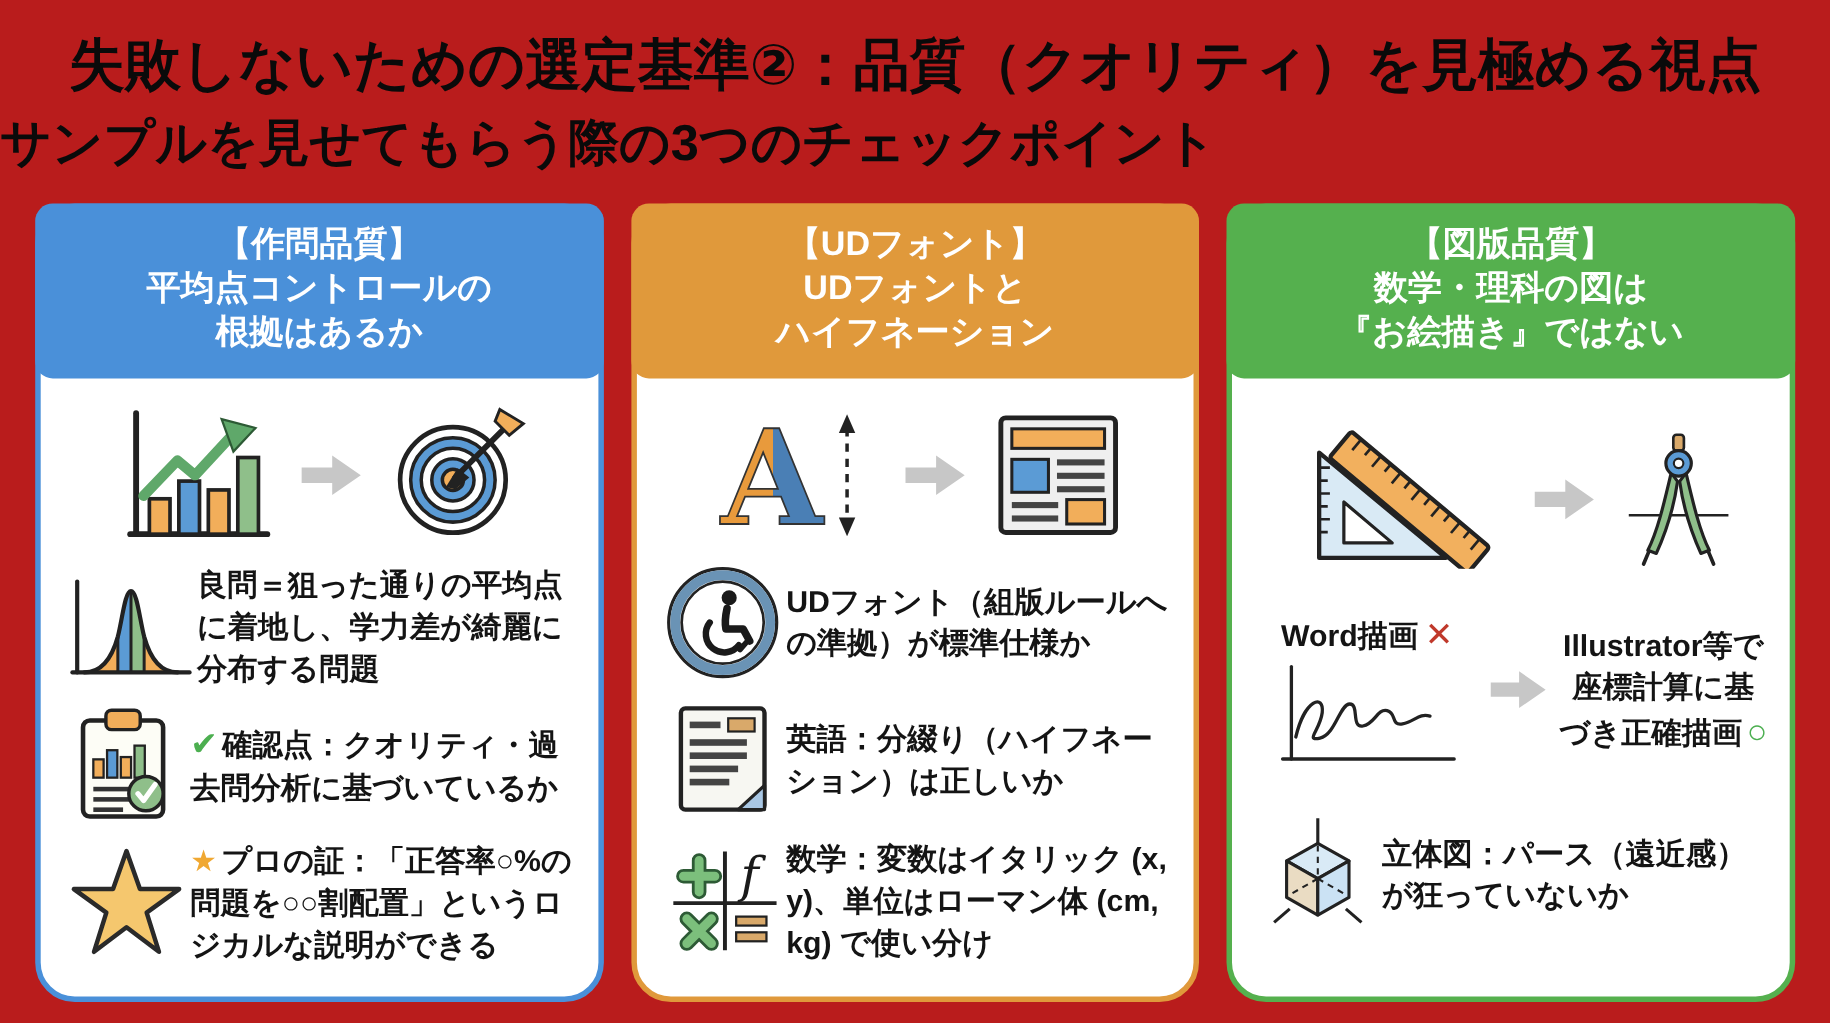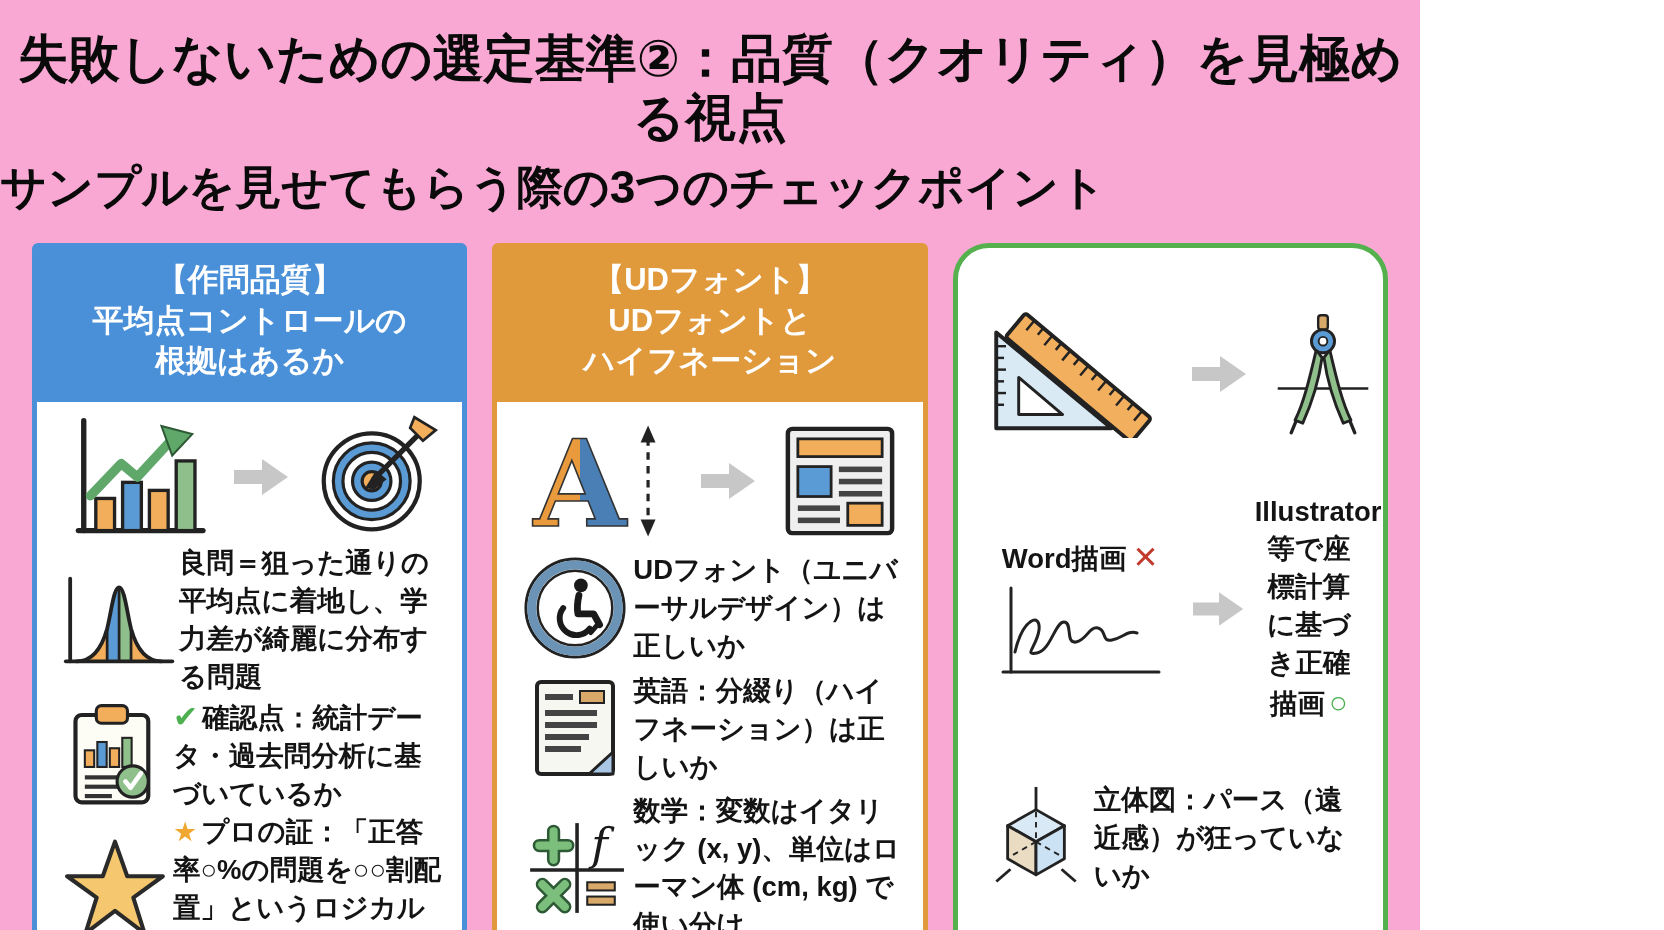--- a/index.html
+++ b/index.html
@@ -1,38 +1,38 @@
 <!DOCTYPE html>
 <html lang="ja"><head>
 <meta charset="utf-8">
 <style>
   html,body{margin:0;padding:0;background:#fff;}
   .page{
-    position:relative;width:1420px;height:930px;background:#f9a8d4;overflow:hidden;
+    position:relative;width:1664px;height:930px;background:#b91c1c;overflow:hidden;
     font-family:"Liberation Sans","DejaVu Sans",sans-serif;color:#141414;
   }
   .title{
     margin:0;padding-top:30px;text-align:center;
     font-size:51px;font-weight:900;letter-spacing:0px;color:#0a0a0a;line-height:1.15;
   }
   .subtitle{
     margin:10px 0 0;font-size:46px;font-weight:900;color:#0a0a0a;
   }
   .cards{
     display:flex;gap:25px;padding:0 32px;margin-top:24px;height:726px;box-sizing:border-box;
   }
   .card{
     flex:1 1 0;background:#fff;border:5px solid var(--accent);border-radius:36px;
     display:flex;flex-direction:column;box-sizing:border-box;min-width:0;
   }
   .card-blue{--accent:#4a90d9;}
   .card-orange{--accent:#e0993b;}
   .card-green{--accent:#55b04e;}
   .card-header{
-    background:var(--accent);border-radius:6px;margin:-5px -5px 0;
+    background:var(--accent);border-radius:16px;margin:-5px -5px 0;
     padding:17px 24px 21px;text-align:center;color:#ffffff;font-weight:900;
     font-size:31px;line-height:1.3;
   }
   .card-header span{display:block;}
   .card-body{
     flex:1;display:flex;flex-direction:column;justify-content:space-evenly;
     padding:8px 20px 14px;min-height:0;
   }
   .hero{
     display:flex;align-items:center;justify-content:center;gap:22px;
@@ -131,21 +131,21 @@
               <rect x="33" y="40" width="9" height="24" fill="#5b9bd5" stroke="#222" stroke-width="2"></rect>
               <rect x="45" y="46" width="9" height="18" fill="#f2ae5a" stroke="#222" stroke-width="2"></rect>
               <rect x="57" y="36" width="9" height="28" fill="#8fbf8a" stroke="#222" stroke-width="2"></rect>
               <rect x="21" y="72" width="34" height="4" fill="#333"></rect>
               <rect x="21" y="81" width="34" height="4" fill="#333"></rect>
               <rect x="21" y="90" width="26" height="4" fill="#333"></rect>
               <circle cx="67" cy="78" r="15" fill="#8fbf8a" stroke="#222" stroke-width="3"></circle>
               <path d="M60,78 L65,84 L75,70" fill="none" stroke="#ffffff" stroke-width="4.5" stroke-linecap="round" stroke-linejoin="round"></path>
             </svg>
           </div>
-          <p class="item-text"><span class="mark mark-check">✔</span><span>確認点：統計データ・過去問分析に基づいているか</span></p>
+          <p class="item-text"><span class="mark mark-check">✔</span><span>確認点：クオリティ・過去問分析に基づいているか</span></p>
         </div>
 
         <div class="item">
           <div class="icon-cell">
             <svg width="112" height="108" viewBox="0 0 110 105">
               <path d="M55,6 L67,40 L102,40 L73,61 L84,96 L55,74 L26,96 L37,61 L8,40 L43,40 Z" fill="#f5c76e" stroke="#2a2a2a" stroke-width="4" stroke-linejoin="round"></path>
             </svg>
           </div>
           <p class="item-text"><span class="mark mark-star">★</span><span>プロの証：「正答率○%の問題を○○割配置」というロジカルな説明ができる</span></p>
         </div>
@@ -197,21 +197,21 @@
             <svg width="108" height="108" viewBox="0 0 110 110">
               <circle cx="55" cy="55" r="50" fill="#ffffff" stroke="#222" stroke-width="3"></circle>
               <circle cx="55" cy="55" r="44" fill="#ffffff" stroke="#6a93b5" stroke-width="9"></circle>
               <circle cx="55" cy="55" r="38" fill="#ffffff" stroke="#222" stroke-width="2.5"></circle>
               <circle cx="61" cy="32" r="7" fill="#1a1a1a"></circle>
               <path d="M59,42 C57,51 57,56 58,61 L74,61 L80,72" fill="none" stroke="#1a1a1a" stroke-width="7" stroke-linecap="round" stroke-linejoin="round"></path>
               <path d="M43,55 A17,17 0 1 0 70,76" fill="none" stroke="#1a1a1a" stroke-width="6" stroke-linecap="round"></path>
               <line x1="78" y1="72" x2="71" y2="80" stroke="#1a1a1a" stroke-width="5" stroke-linecap="round"></line>
             </svg>
           </div>
-          <p class="item-text"><span>UDフォント（ユニバーサルデザイン）は正しいか</span></p>
+          <p class="item-text"><span>UDフォント（組版ルールへの準拠）が標準仕様か</span></p>
         </div>
 
         <div class="item">
           <div class="icon-cell">
             <svg width="100" height="110" viewBox="0 0 100 110">
               <rect x="12" y="8" width="76" height="92" rx="4" fill="#f7f7f2" stroke="#222" stroke-width="4"></rect>
               <rect x="20" y="20" width="28" height="6" fill="#444"></rect>
               <rect x="55" y="17" width="24" height="12" fill="#d9a96a" stroke="#222" stroke-width="2"></rect>
               <rect x="20" y="36" width="52" height="6" fill="#444"></rect>
               <rect x="20" y="48" width="52" height="6" fill="#444"></rect>
@@ -237,20 +237,25 @@
               <rect x="62" y="78" width="27" height="8" fill="#d9a96a" stroke="#222" stroke-width="2"></rect>
             </svg>
           </div>
           <p class="item-text"><span>数学：変数はイタリック (x, y)、単位はローマン体 (cm, kg) で使い分け</span></p>
         </div>
 
       </div>
     </section>
 
     <section class="card card-green">
+      <header class="card-header">
+        <span>【図版品質】</span>
+        <span>数学・理科の図は</span>
+        <span>『お絵描き』ではない</span>
+      </header>
       <div class="card-body">
 
         <div class="hero">
           <svg width="205" height="127" viewBox="0 0 210 130">
             <path d="M32,22 L32,120 L150,120 Z" fill="#d9eaf5" stroke="#222" stroke-width="4" stroke-linejoin="round"></path>
             <path d="M55,68 L55,106 L100,106 Z" fill="#ffffff" stroke="#222" stroke-width="3" stroke-linejoin="round"></path>
             <line x1="32" y1="36" x2="42" y2="36" stroke="#222" stroke-width="2.5"></line>
             <line x1="32" y1="48" x2="40" y2="48" stroke="#222" stroke-width="2.5"></line>
             <line x1="32" y1="60" x2="42" y2="60" stroke="#222" stroke-width="2.5"></line>
             <line x1="32" y1="72" x2="40" y2="72" stroke="#222" stroke-width="2.5"></line>

